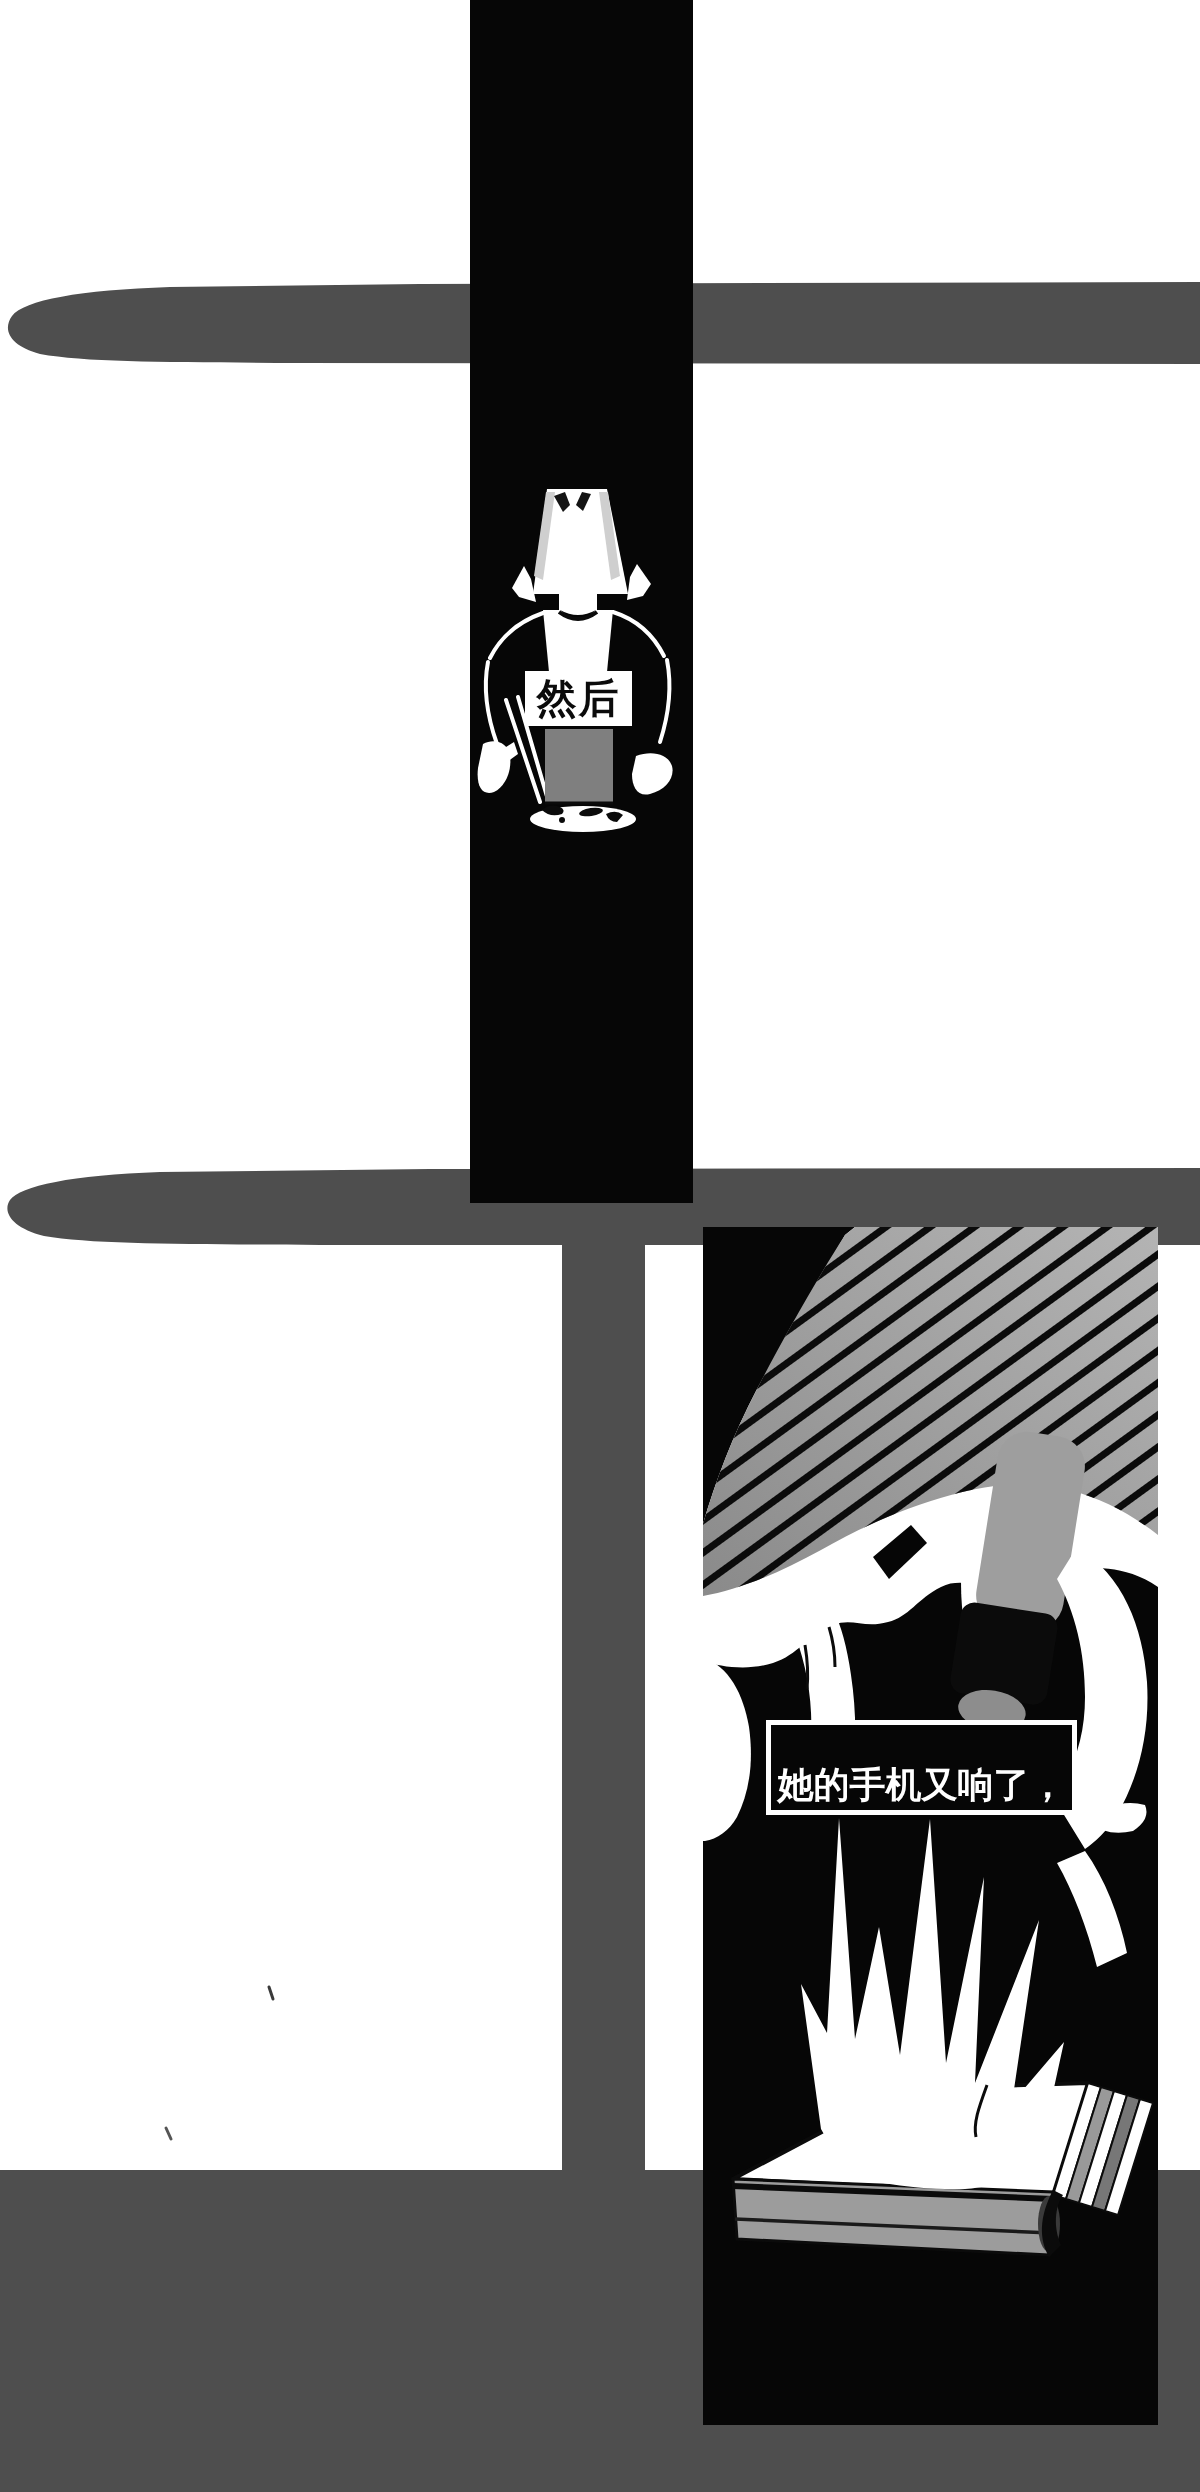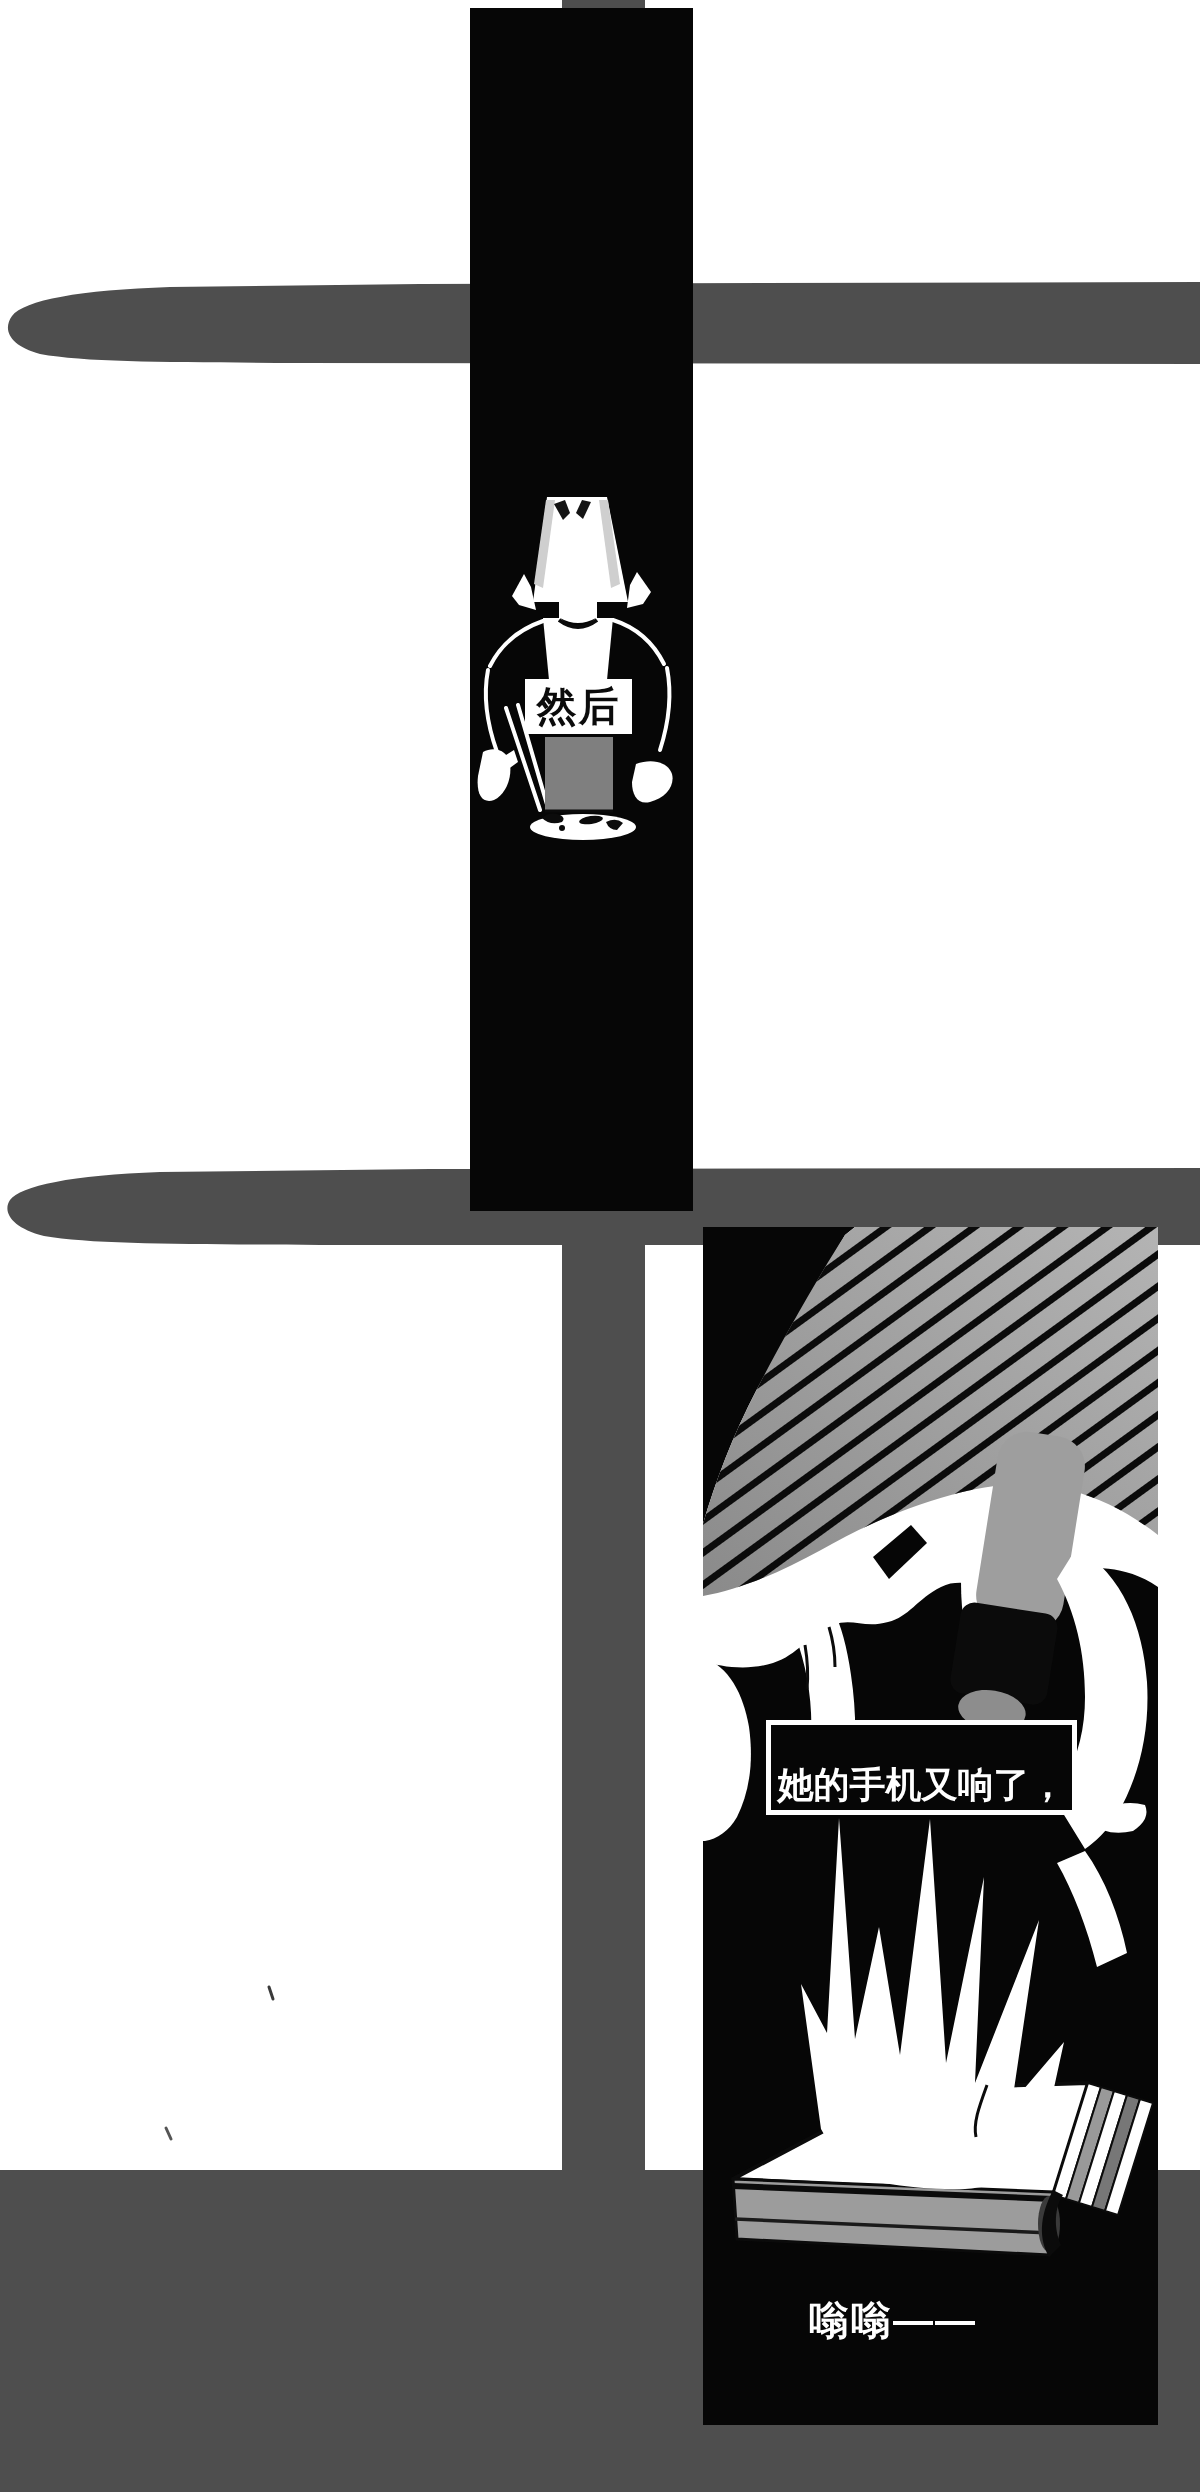--- a/index.html
+++ b/index.html
@@ -1,21 +1,21 @@
 <!DOCTYPE html>
 <html style="--panel-black: #060606; --beam-gray: #4e4e4e; --floor-gray: #4e4e4e; --wall-strip-gray: #4e4e4e; --bowl-gray: #7f7f7f; --book-side-gray: #9c9c9c; --hand-gray-light: #b4b4b4; --hand-gray-dark: #8a8a8a; --finger-gray: #9e9e9e; --ink-white: #ffffff; --ink-black: #0b0b0b;"><head>
 <meta charset="utf-8">
 <style>
   html,body{margin:0;padding:0;background:#ffffff;}
   .page{position:relative;width:1200px;height:2492px;background:#ffffff;overflow:hidden;
         font-family:"Liberation Sans","DejaVu Sans",sans-serif;}
   .bg{position:absolute;left:0;top:0;width:1200px;height:2492px;display:block;}
   .panel{position:absolute;overflow:hidden;background:var(--panel-black,#060606);}
   .panel svg{position:absolute;left:0;top:0;width:100%;height:100%;display:block;}
-  #panel1{left:470px;top:8px;width:223px;height:1203px;}
+  #panel1{left:470px;top:0;width:223px;height:1203px;}
   #panel2{left:703px;top:1227px;width:455px;height:1198px;}
   .cap1{position:absolute;left:55px;top:671px;width:107px;height:55px;background:var(--ink-white,#ffffff);
         color:var(--ink-black,#0b0b0b);font-size:40px;font-weight:bold;line-height:55px;text-align:center;
         letter-spacing:2px;}
   .cap2{position:absolute;left:63px;top:493px;width:311px;height:95px;box-sizing:border-box;
         background:var(--panel-black,#060606);border:5px solid var(--ink-white,#ffffff);
         color:var(--ink-white,#ffffff);font-size:36px;font-weight:bold;display:flex;
         align-items:flex-end;justify-content:center;white-space:nowrap;}
   .sfx{position:absolute;left:60px;top:1068px;width:260px;height:50px;color:var(--ink-white,#ffffff);
        font-size:40px;font-weight:bold;line-height:50px;text-align:center;letter-spacing:2px;white-space:nowrap;}
@@ -160,16 +160,15 @@
       <path d="M 118,902 L 98,757 L 124,806 L 136,591 L 152,812 L 176,700 L 197,828
                L 227,592 L 243,836 L 281,650 L 272,856 L 336,693 L 309,876 L 361,815
                L 342,902 L 331,938 C 310,955 285,960 262,962 C 235,963 205,960 180,956
                C 160,950 145,942 135,932 Z" fill="var(--ink-white,#ffffff)"></path>
       <path d="M 284,858 C 276,880 270,896 273,910" fill="none" stroke="#0b0b0b" stroke-width="3"></path>
     </svg>
 
     <div class="cap2">
       <span>她的手机又响了，</span>
     </div>
-    <div class="sfx">嗡嗡——</div>
   </div>
 
 </div>
 
 </body></html>

